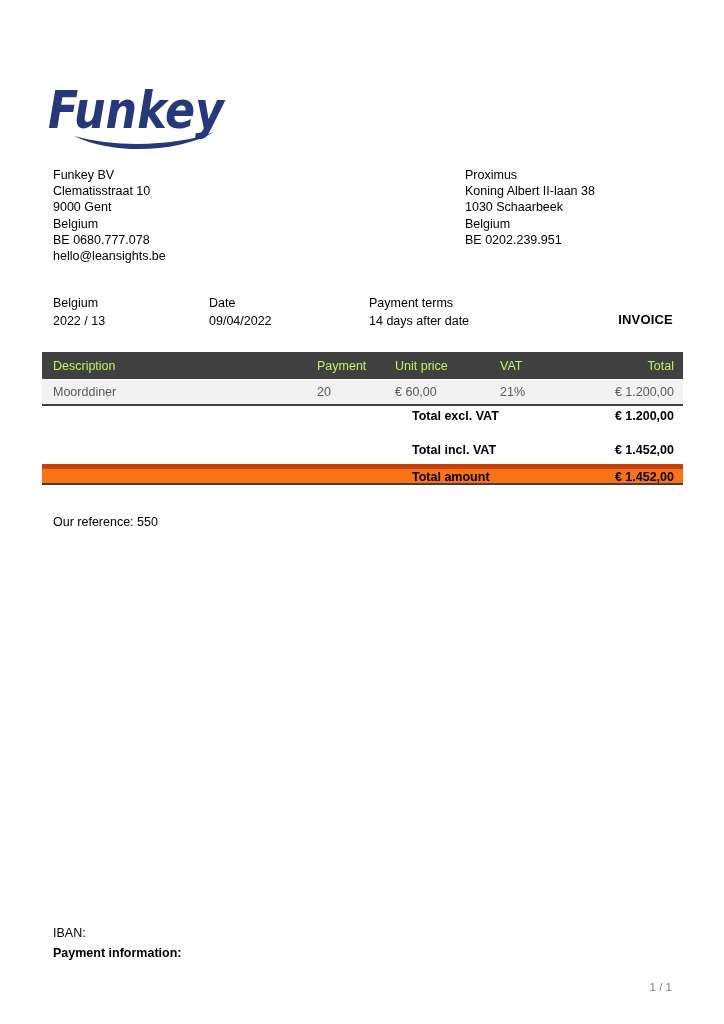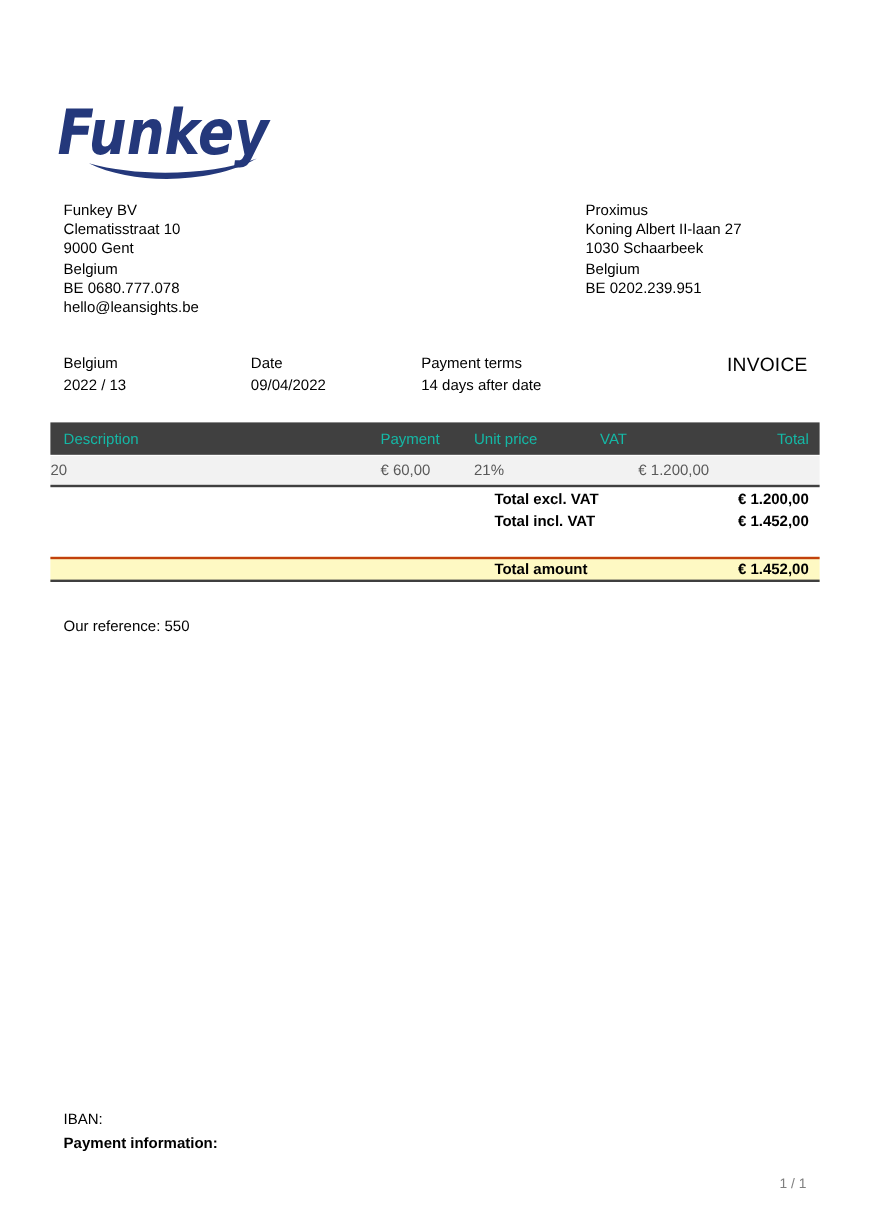--- a/index.html
+++ b/index.html
@@ -17,60 +17,60 @@
   }
   
   .logo { position:absolute; left:46px; top:78px; width:190px; height:82px; }
   .logo svg text {
     font-family:"DejaVu Sans", sans-serif;
     font-weight:bold; font-style:italic;
   }
   
   .addr { position:absolute; top:167px; line-height:16.2px; }
   .addr-left  { left:53px; }
-  .addr-right { left:488px; }
+  .addr-right { left:465px; }
   
   .meta-label { position:absolute; top:296px; }
   .meta-value { position:absolute; top:314px; }
   .m-number { left:53px; }
   .m-date   { left:209px; }
-  .m-terms  { left:351px; }
-  .invoice-title { position:absolute; top:296px; right:51px; font-weight:normal; font-size:16px; letter-spacing:0.2px; }
+  .m-terms  { left:369px; }
+  .invoice-title { position:absolute; top:312px; right:51px; font-weight:bold; font-size:13px; letter-spacing:0.2px; }
   
   .table { position:absolute; left:42px; top:352px; width:641px; }
   .thead, .trow {
     display:grid;
     grid-template-columns:275px 78px 105px 100px 1fr;
     align-items:center;
   }
   .thead {
     height:27px;
     background:#404040;
-    color:#14b8a6;
+    color:#bef264;
   }
   .trow {
     height:26px;
     margin-top:1px;
     background:#f2f2f2;
     color:#595959;
     border-bottom:2.5px solid #3f3f3f;
   }
   .c-desc  { padding-left:11px; }
   .c-total { text-align:right; padding-right:9px; }
   
   .totals-row, .total-amount-row {
     position:absolute; left:42px; width:641px; height:20px; line-height:20px;
   }
   .t-label { position:absolute; left:370px;font-weight:bold; }
   .t-value { position:absolute; right:9px; font-weight:bold; }
-  .tr-0 { top:406px; } .tr-1 { top:426px; } .tr-2 { top:424px;text-align:center; }
+  .tr-0 { top:406px; } .tr-1 { top:426px; } .tr-2 { top:440px;text-align:center; }
   .total-amount-row {
     top:464px; height:21px; line-height:17px;
-    background:#fef9c3;
-    border-top:2px solid #c2410c;
+    background:#f97316;
+    border-top:5px solid #c2410c;
     border-bottom:2.5px solid #3f3f3f;
   }
   .total-amount-row .t-label { font-weight:bold; }
   
   .ref-line   { position:absolute; left:53px; top:491px; }
   .our-ref    { position:absolute; left:53px; top:515px; }
   
   .pay-title { position:absolute; left:53px; top:946px; font-weight:bold; }
   .pay-iban  { position:absolute; left:53px; top:926px; }
   
@@ -92,21 +92,21 @@
     <div>Funkey BV</div>
     <div>Clematisstraat 10</div>
     <div>9000 Gent</div>
     <div>Belgium</div>
     <div>BE 0680.777.078</div>
     <div>hello@leansights.be</div>
   </div>
 
   <div class="addr addr-right">
     <div>Proximus</div>
-    <div>Koning Albert II-laan 27</div>
+    <div>Koning Albert II-laan 38</div>
     <div>1030 Schaarbeek</div>
     <div>Belgium</div>
     <div>BE 0202.239.951</div>
   </div>
 
   <div class="meta-label m-number">Belgium</div>
   <div class="meta-value m-number">2022 / 13</div>
   <div class="meta-label m-date">Date</div>
   <div class="meta-value m-date">09/04/2022</div>
   <div class="meta-label m-terms">Payment terms</div>
@@ -115,20 +115,21 @@
 
   <div class="table">
     <div class="thead">
       <span class="c-desc">Description</span>
       <span class="c-qty">Payment</span>
       <span class="c-price">Unit price</span>
       <span class="c-vat">VAT</span>
       <span class="c-total">Total</span>
     </div>
     <div class="trow">
+      <span class="c-desc">Moorddiner</span>
       <span class="c-qty">20</span>
       <span class="c-price">€ 60,00</span>
       <span class="c-vat">21%</span>
       <span class="c-total">€ 1.200,00</span>
     </div>
   </div>
 
   <div class="totals-row tr-0">
     <span class="t-label">Total excl. VAT</span>
     <span class="t-value">€ 1.200,00</span>

